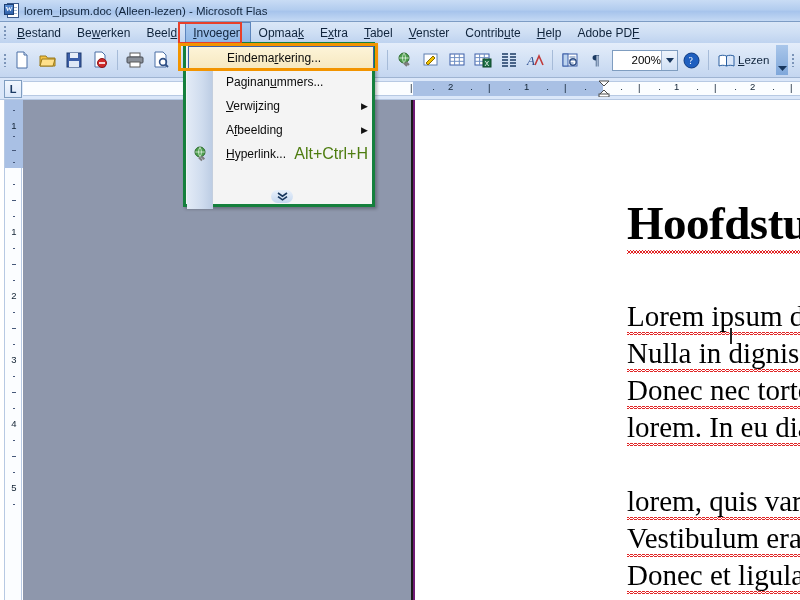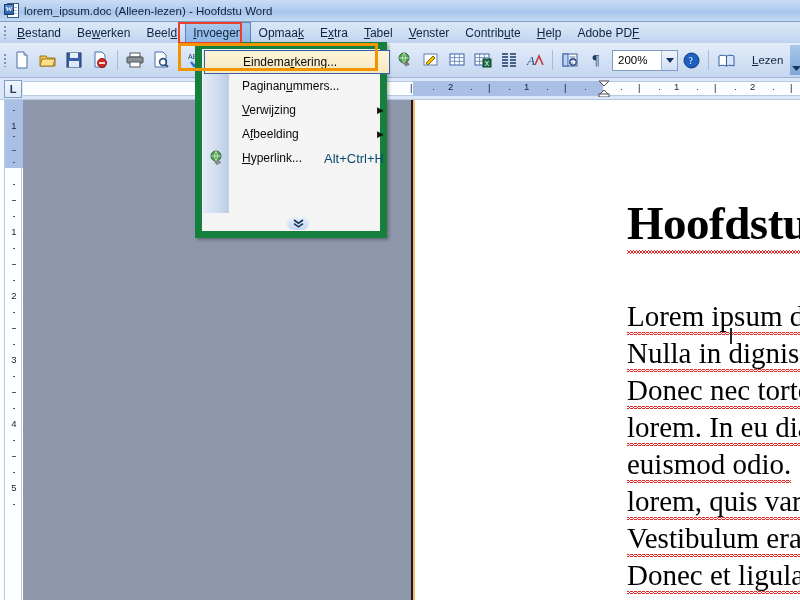--- a/index.html
+++ b/index.html
@@ -71,27 +71,27 @@
   }
   .tbtn {
     width: 24px; height: 24px; margin: 0 1px; flex: 0 0 auto;
     position: relative; display: flex; align-items: center; justify-content: center;
   }
   .sep { width: 1px; height: 20px; background: #a6bbd8; margin: 0 4px; flex: 0 0 auto; }
   .zoom-combo {
     width: 66px; height: 21px; background: #fff; border: 1px solid #7f9dc0;
     display: flex; align-items: center; flex: 0 0 auto; margin-left: 3px;
   }
-  .zoom-combo .zval { flex: 1; font-size: 11.5px; padding-left: 5px; color: #000; }
+  .zoom-combo .zval { flex: 1; font-size: 11.5px; padding-left: 5px; color: #000; text-align: right; }
   .zoom-combo .zarrow {
     width: 16px; height: 19px; display: flex; align-items: center; justify-content: center;
     background: linear-gradient(to bottom,#eef4fc,#cfdff4); border-left: 1px solid #9fb4d2;
   }
   .read-btn {
-    display: flex; align-items: center; gap: 17px; padding: 0 5px; height: 22px;
+    display: flex; align-items: center; gap: 3px; padding: 0 5px; height: 22px;
     font-size: 11.5px; color: #10243c; flex: 0 0 auto;
   }
   .tb-overflow {
     width: 12px; height: 30px; flex: 0 0 auto; margin-left: 2px;
     background: linear-gradient(to bottom,#a9c6ea,#7fa7da);
     display:flex; align-items:flex-end; justify-content:center; padding-bottom:3px;
   }
 
   
   #hruler {
@@ -124,21 +124,21 @@
   .vtick {
     position: absolute; left: 0; width: 18px; text-align: center;
     font-size: 9.5px; color: #123;
   }
   .vdash { position: absolute; left: 8px; width: 2px; height: 1px; background: #46587a; }
   .vbar  { position: absolute; left: 7px; width: 4px; height: 1px; background: #46587a; }
 
   
   #workspace {
     position: absolute; left: 23px; top: 100px; width: 777px; height: 500px;
-    background: #fdba74; overflow: hidden;
+    background: #701a75; overflow: hidden;
   }
   #graypane {
     position: absolute; left: 0; top: 0; width: 390px; height: 500px;
     background: #8e97ac; border-right: 2px solid #1a1a1a;
   }
   #page {
     position: absolute; left: 392px; top: 0; width: 385px; height: 500px;
     background: #ffffff;
   }
   .doc-h1 {
@@ -161,42 +161,42 @@
     opacity: .95;
   }
   .sq-h1::after { bottom: -4px; height: 4px; background-size: 6px 4px; }
 
   .cursor-ibeam {
     position: absolute; width: 2px; height: 16px; background: #222;
   }
 
   
   #dropdown {
-    position: absolute; left: 195px; top: 42px; width: 192px; height: 196px;
-    background: #f4f4f4; border: 7px solid #15803d;
+    position: absolute; left: 183px; top: 42px; width: 192px; height: 165px;
+    background: #f4f4f4; border: 3px solid #15803d;
     box-shadow: 2px 2px 3px rgba(0,0,0,.28);
     z-index: 40;
   }
   #dropdown .gutter {
     position: absolute; left: 1px; top: 1px; width: 26px; height: 163px;
     background: linear-gradient(to right,#e3ebf6 0%, #cfdcee 60%, #bdcde4 100%);
     border-right: 1px solid #c3cede;
   }
   .dd-item {
     position: relative; height: 24px; display: flex; align-items: center;
     padding-left: 40px; font-size: 12px; color: #0b0b0b; white-space: nowrap;
     z-index: 2;
   }
   .dd-item u { text-decoration: underline; }
   .dd-item.hl {
     background: linear-gradient(to bottom,#fdf4d8,#f6e8bf);
     border: 1px solid #3a5fa8; height: 24px;
     margin: 0 2px; padding-left: 38px;
   }
-  .dd-sc { margin-left: auto; padding-right: 8px; font-size: 13px; color: #0c4a6e; }
+  .dd-sc { margin-left: auto; padding-right: 8px; font-size: 16px; color: #4d7c0f; }
   .dd-arrow {
     margin-left: auto; padding-right: 8px; font-size: 9px; color: #111;
   }
   .dd-icon { position: absolute; left: 6px; top: 3px; width: 18px; height: 18px; }
   .dd-expand {
     position: absolute; left: 0; bottom: 0; width: 192px; height: 16px;
     display: flex; align-items: center; justify-content: center;
   }
   .dd-expand .chev {
     width: 22px; height: 13px; border-radius: 7px;
@@ -221,21 +221,21 @@
 <div id="app">
 
   <div id="titlebar">
     <div class="word-doc-icon">
       <div class="sheet"></div>
       <div class="ln" style="top:4px;"></div>
       <div class="ln" style="top:7px;"></div>
       <div class="ln" style="top:10px;"></div>
       <div class="wbox">W</div>
     </div>
-    <div class="tb-text">lorem_ipsum.doc (Alleen-lezen) - Hoofdstu Word</div>
+    <div class="tb-text">lorem_ipsum.doc (Alleen-lezen) - Microsoft Flas</div>
   </div>
 
   <div id="menubar">
     <div class="grip">
         <div class="dots"></div>
       </div>
     <div class="menu-item">
         <span><u>B</u>estand</span>
       </div>
     <div class="menu-item">
@@ -499,23 +499,20 @@
       </div>
       <div class="doc-line" style="top:237px;">
         <span class="sq">Nulla in digniss</span>
       </div>
       <div class="doc-line" style="top:274px;">
         <span class="sq">Donec nec torto</span>
       </div>
       <div class="doc-line" style="top:311px;">
         <span class="sq">lorem. In eu dia</span>
       </div>
-      <div class="doc-line" style="top:348px;">
-        <span class="sq">euismod odio. </span>
-      </div>
       <div class="doc-line" style="top:385px;">
         <span class="sq">lorem, quis var</span>
       </div>
       <div class="doc-line" style="top:422px;">
         <span class="sq">Vestibulum erat</span>
       </div>
       <div class="doc-line" style="top:459px;">
         <span class="sq">Donec et ligula</span>
       </div>
 

